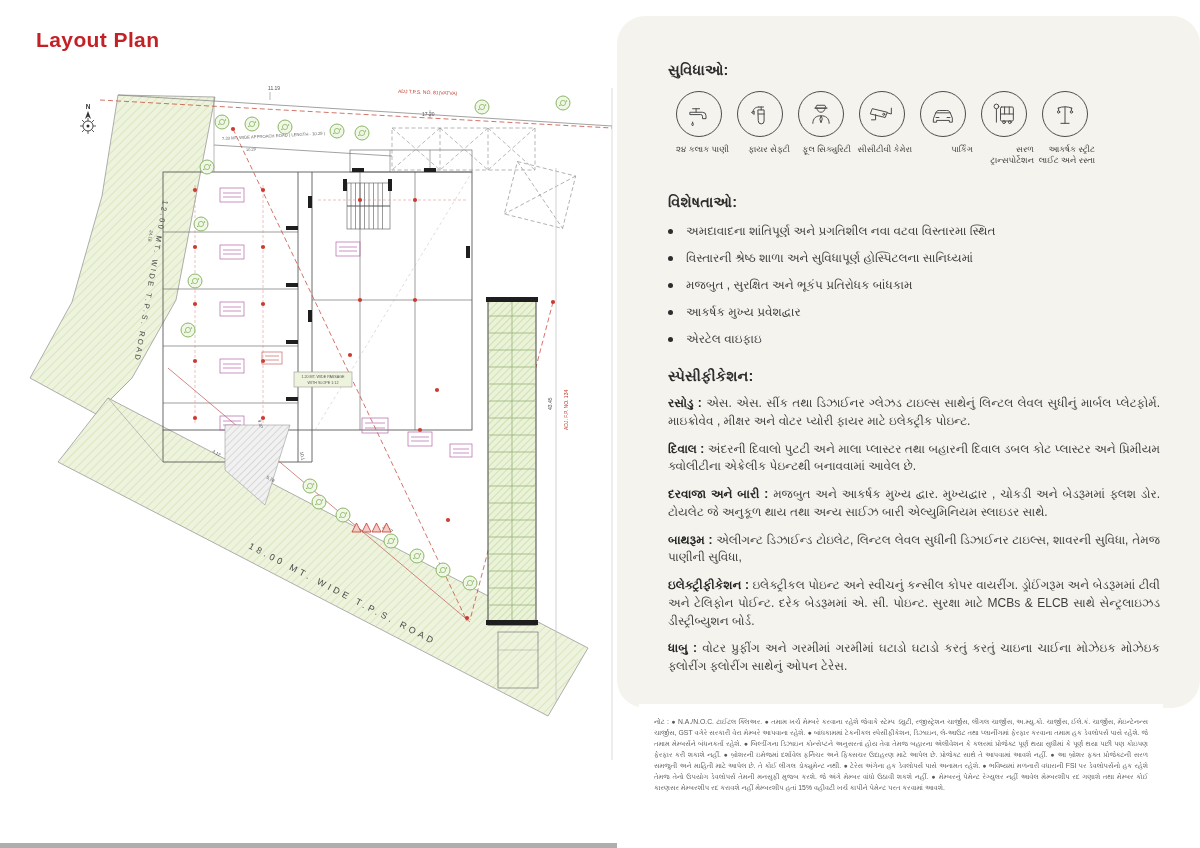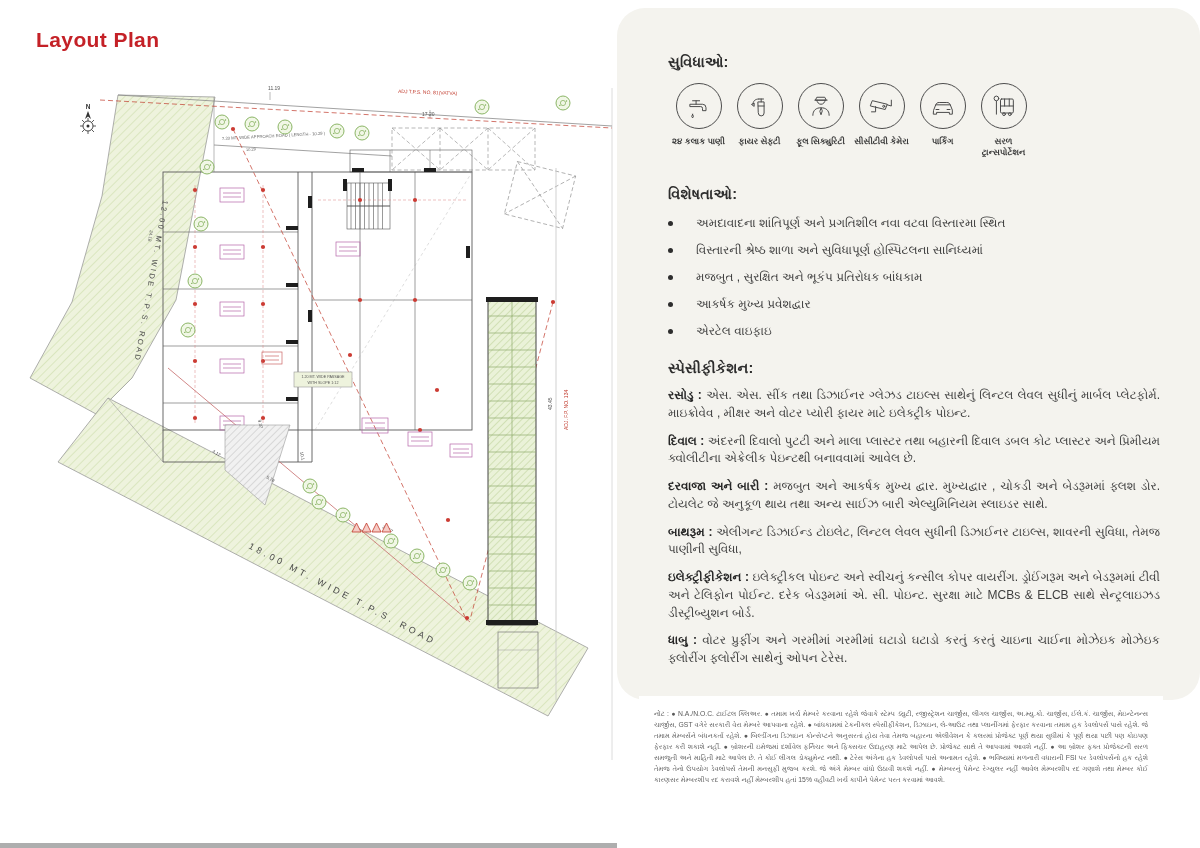--- a/index.html
+++ b/index.html
@@ -4,35 +4,35 @@
 <style>
   html,body{margin:0;padding:0;background:#888;}
   .page{position:relative;width:1200px;height:848px;background:#ffffff;overflow:hidden;
         font-family:"Liberation Sans","DejaVu Sans",sans-serif;}
   
   .plan-panel{position:absolute;left:0;top:0;width:617px;height:848px;background:#ffffff;}
   .plan-title{position:absolute;left:36px;top:28px;font-size:21px;font-weight:bold;
               color:#c42127;letter-spacing:.4px;}
   .plan-svg{position:absolute;left:0;top:0;}
   
-  .info-panel{position:absolute;left:617px;top:8px;width:583px;height:692px;background:#f4f3ee;border-radius:28px;}
+  .info-panel{position:absolute;left:617px;top:16px;width:583px;height:692px;background:#f4f3ee;border-radius:28px;}
   .info-inner{padding:46px 40px 0 51px;}
   .sec-heading{font-size:14.5px;font-weight:bold;color:#2d2d2d;letter-spacing:.2px;margin:0;}
   
   .amenity-row{display:flex;margin-top:12px;}
   .amenity{width:61px;text-align:center;}
   .amenity .circ{width:44px;height:44px;border:1.4px solid #4d4d4d;border-radius:50%;
                  margin:0 auto;display:flex;align-items:center;justify-content:center;background:transparent;}
   .amenity .circ svg{width:28px;height:28px;stroke:#4a4a4a;fill:none;stroke-width:1.7;
                      stroke-linecap:round;stroke-linejoin:round;}
-  .amenity .cap{margin-top:7px;font-size:8.5px;font-weight:bold;color:#3a3a3a;line-height:1.3;}
+  .amenity .cap{margin-top:7px;font-size:8.5px;font-weight:normal;color:#3a3a3a;line-height:1.3;text-align:right;}
   
   .features{margin-top:28px;}
   .feature-list{list-style:none;margin:13px 0 0 0;padding:0;}
-  .feature-list li{display:flex;gap:23px;margin-bottom:13px;font-size:12px;color:#3c3c3c;}
+  .feature-list li{display:flex;gap:13px;margin-bottom:13px;font-size:12px;color:#3c3c3c;}
   .bdot{flex:0 0 auto;width:5px;height:5px;border-radius:50%;background:#2d2d2d;margin-top:5px;}
   
   .specs{margin-top:22px;}
   .spec-p{margin:10px 0 0 0;font-size:12px;line-height:1.48;color:#3e3e3e;text-align:justify;}
   .spec-p b{color:#262626;}
   
   .notes-box{position:absolute;left:22px;top:688px;width:524px;background:#ffffff;
              padding:12px 15px;box-sizing:border-box;}
   .notes-box p{margin:0;font-size:6.8px;line-height:1.62;color:#5a5a5a;text-align:justify;}
 </style>
@@ -401,20 +401,33 @@
             <circle cx="11" cy="11" r="4"></circle>
             <rect x="18" y="12" width="22" height="24" rx="2"></rect>
             <path d="M18 24 h22 M25 12 v12 M33 12 v12"></path>
             <circle cx="24" cy="38" r="2.4"></circle>
                 <circle cx="34" cy="38" r="2.4"></circle>
           </svg>
             </div>
           <div class="cap">સરળ ટ્રાન્સપોર્ટેશન</div>
         </div>
 
+        <div class="amenity">
+          <div class="circ">
+              <svg viewBox="0 0 48 48">
+            <path d="M24 12 v28"></path>
+            <path d="M24 12 m-12 2 q12 -5 24 0"></path>
+            <path d="M13 14 v4 M35 14 v4"></path>
+            <circle cx="13" cy="20.5" r="2"></circle>
+                <circle cx="35" cy="20.5" r="2"></circle>
+            <path d="M17 40 h14"></path>
+          </svg>
+            </div>
+          <div class="cap">આકર્ષક સ્ટ્રીટ લાઈટ અને રસ્તા</div>
+        </div>
       </div>
 
       <div class="features">
         <h2 class="sec-heading">વિશેષતાઓ:</h2>
         <ul class="feature-list">
           <li>
               <span class="bdot"></span>
               <span>અમદાવાદના શાંતિપૂર્ણ અને પ્રગતિશીલ નવા વટવા વિસ્તારમા સ્થિત</span>
             </li>
           <li>

